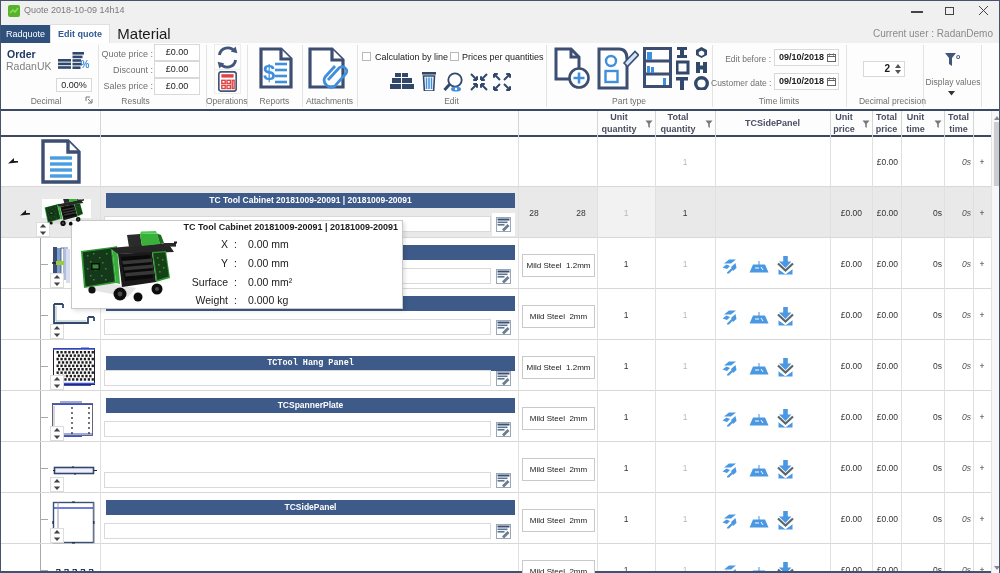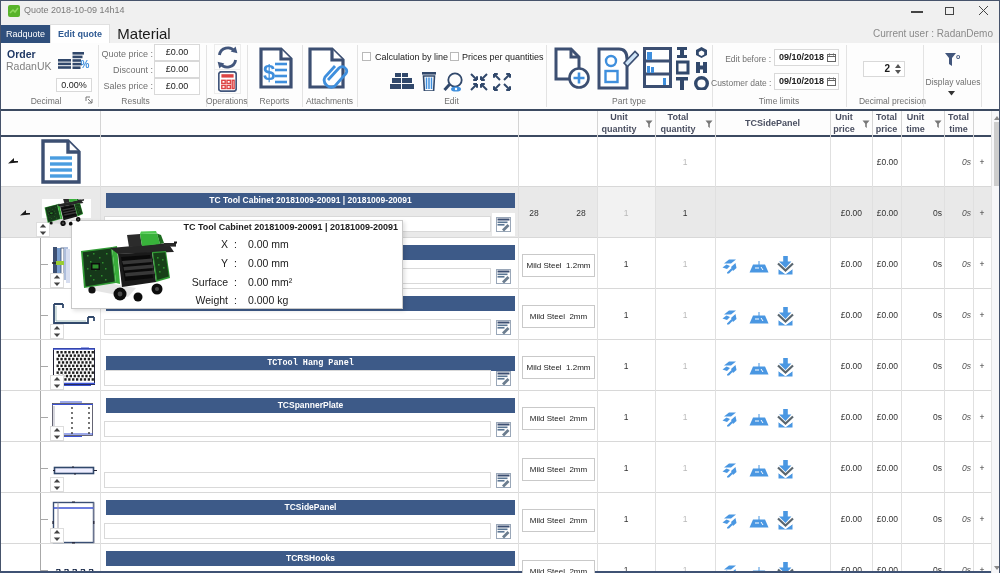--- a/index.html
+++ b/index.html
@@ -794,21 +794,20 @@
 <div class="row" style="top:433px;height:51px;">
 <div style="position:absolute;left:39px;top:26px;width:8px;height:1px;background:#a8a8a8;"></div>
 <svg style="position:absolute;left:54px;top:24.5px" width="42" height="8" viewBox="0 0 42 8">
         <path d="M1.5 7.5 q-1 -2.5 1 -3.5 q2.5 -1 2.5 -2.5 a1.8 1.8 0 0 0 -3.5 0" fill="none" stroke="#1b2b4a" stroke-width="1.3"></path>
         <path d="M9.7 7.5 q-1 -2.5 1 -3.5 q2.5 -1 2.5 -2.5 a1.8 1.8 0 0 0 -3.5 0" fill="none" stroke="#1b2b4a" stroke-width="1.3"></path>
         <path d="M17.9 7.5 q-1 -2.5 1 -3.5 q2.5 -1 2.5 -2.5 a1.8 1.8 0 0 0 -3.5 0" fill="none" stroke="#1b2b4a" stroke-width="1.3"></path>
         <path d="M26.099999999999998 7.5 q-1 -2.5 1 -3.5 q2.5 -1 2.5 -2.5 a1.8 1.8 0 0 0 -3.5 0" fill="none" stroke="#1b2b4a" stroke-width="1.3"></path>
         <path d="M34.3 7.5 q-1 -2.5 1 -3.5 q2.5 -1 2.5 -2.5 a1.8 1.8 0 0 0 -3.5 0" fill="none" stroke="#1b2b4a" stroke-width="1.3"></path>
       </svg>
 
-<div class="bar" style="top:7px;">TCRSHooks</div>
 
 <div class="matbox" style="top:16px;">Mild Steel&nbsp; 2mm</div>
 <div class="cval " style="left:595px;top:21px;width:60px;text-align:center;">1</div>
 <div class="cval light" style="left:654px;top:21px;width:60px;text-align:center;">1</div>
 <svg style="position:absolute;left:720px;top:21px" width="16" height="15" viewBox="0 0 16 15">
         <path d="M3 4.5 L8 0.5 H15 L10 4.5 Z" fill="#4a97e2"></path>
         <path d="M1.5 8.5 L5.5 5.5 L9 7 L6 10 Z" fill="#4a97e2"></path>
         <path d="M6 13.5 L10.5 9 L12 10.5 L8 14.5 H6 Z" fill="#4a97e2"></path>
         <path d="M10 8 L14.5 4 L15.5 9 L12 12 Z" fill="#4a97e2"></path>
       </svg>

